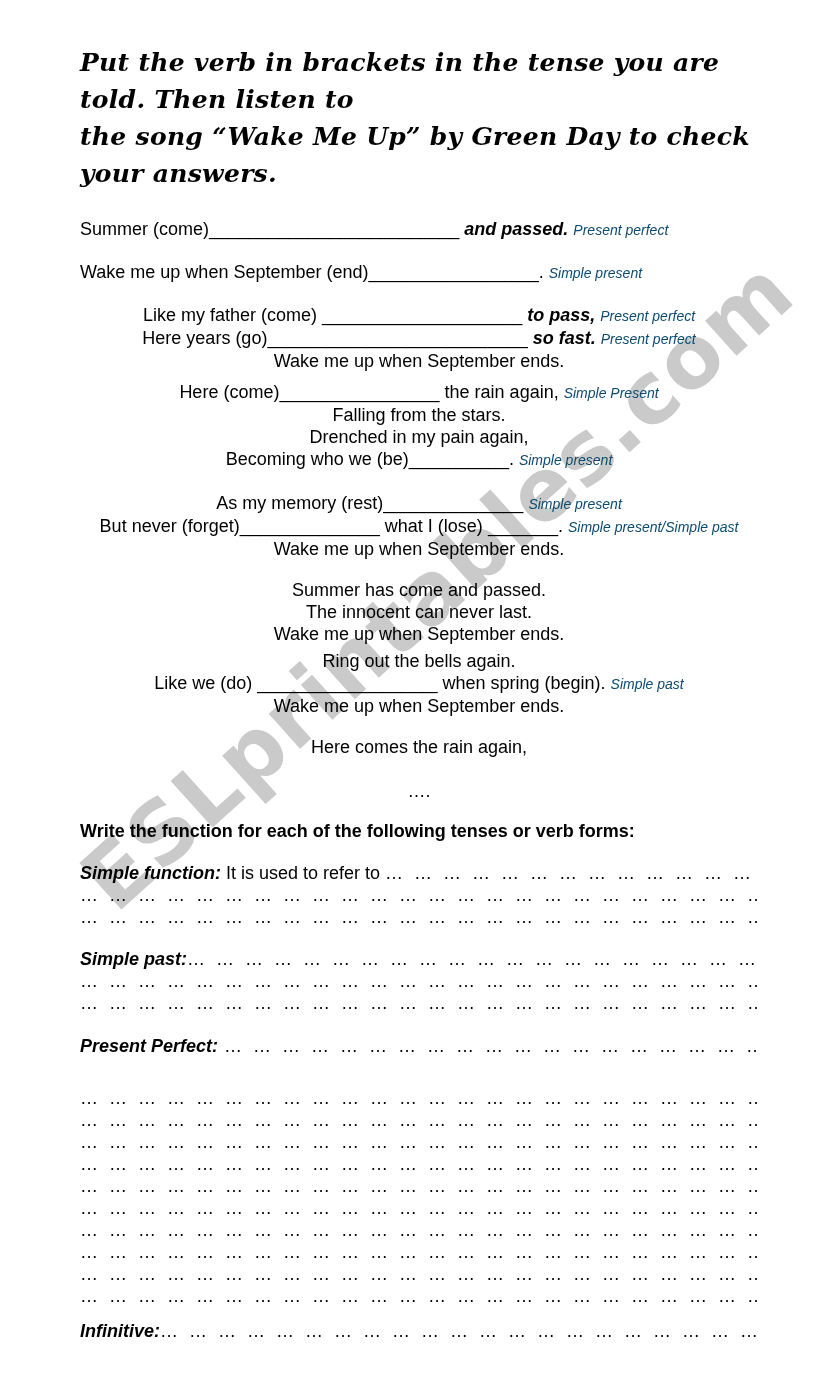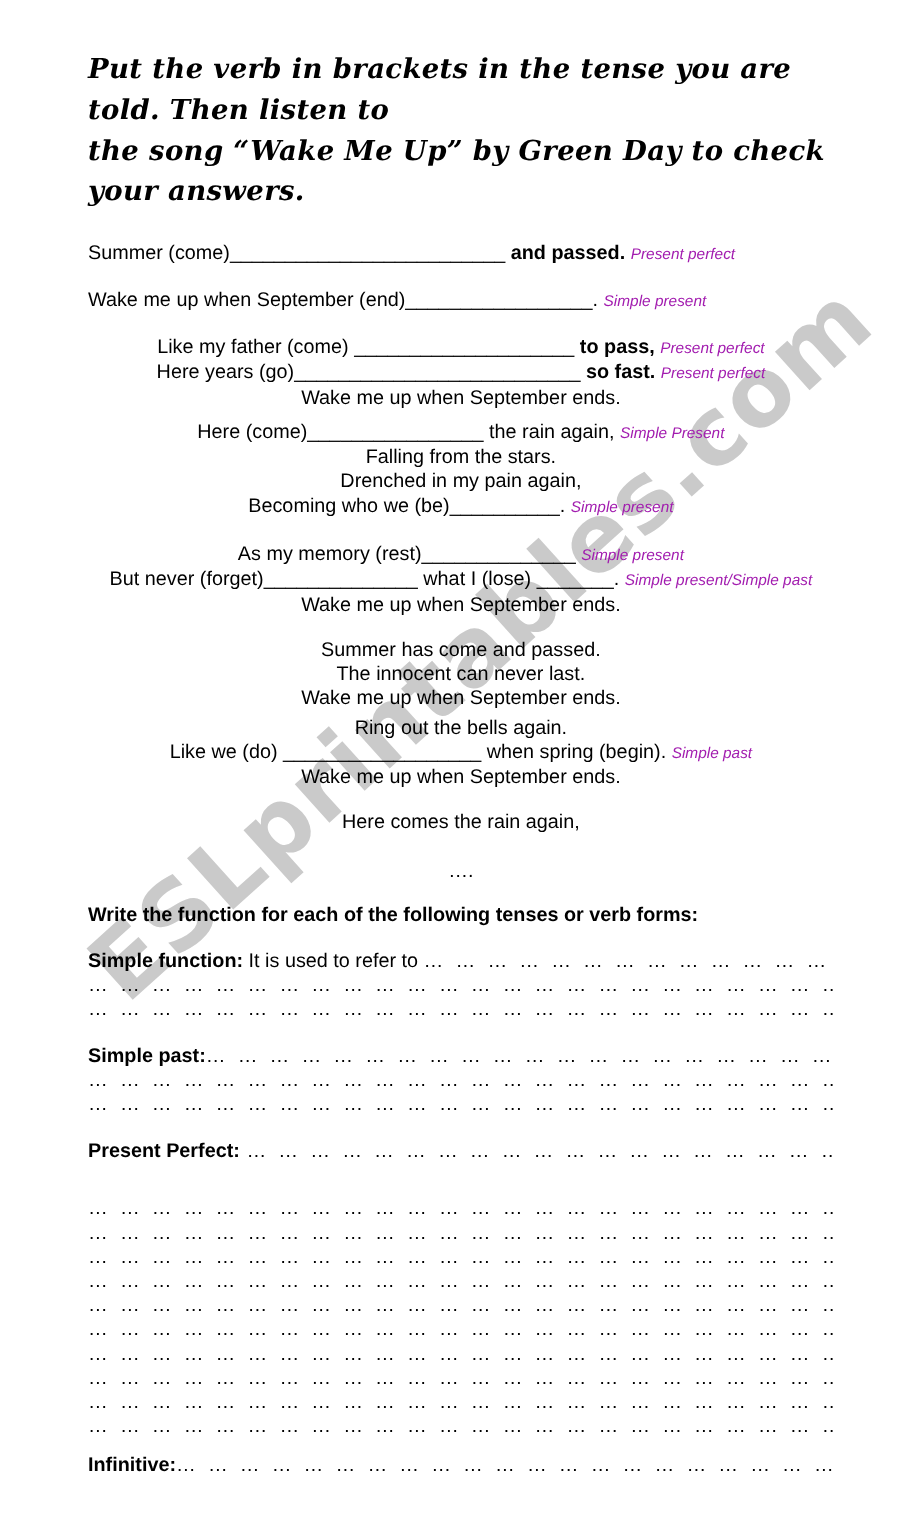--- a/index.html
+++ b/index.html
@@ -15,22 +15,22 @@
     white-space:nowrap; z-index:0;
   }
   .content { position:relative; z-index:1; padding:44px 80px 0 80px; }
   .title {
     font-family:"DejaVu Serif", serif; font-style:italic; font-weight:bold;
     font-size:25px; line-height:37px; letter-spacing:0.3px;
   }
   .line { font-size:18px; line-height:22px; white-space:nowrap; overflow:hidden; }
   .left  { text-align:left; }
   .center{ text-align:center; }
-  .b { font-weight:bold; }
-  .tense { font-style:italic; font-size:14px; color:#a21caf; }
+  .b { font-weight:bold;font-style:italic; }
+  .tense { font-style:italic; font-size:14px; color:#0c4a6e; }
   .blank { letter-spacing:0;text-align:center; }
   .dotfill { letter-spacing:3px; }
   .gap { margin-left:6px; }
   .heading { font-size:18px; line-height:22px; font-weight:bold; white-space:nowrap; overflow:hidden; }
 </style>
 </head>
 <body>
 
 <div class="page">
   <div class="watermark">ESLprintables.com</div>

